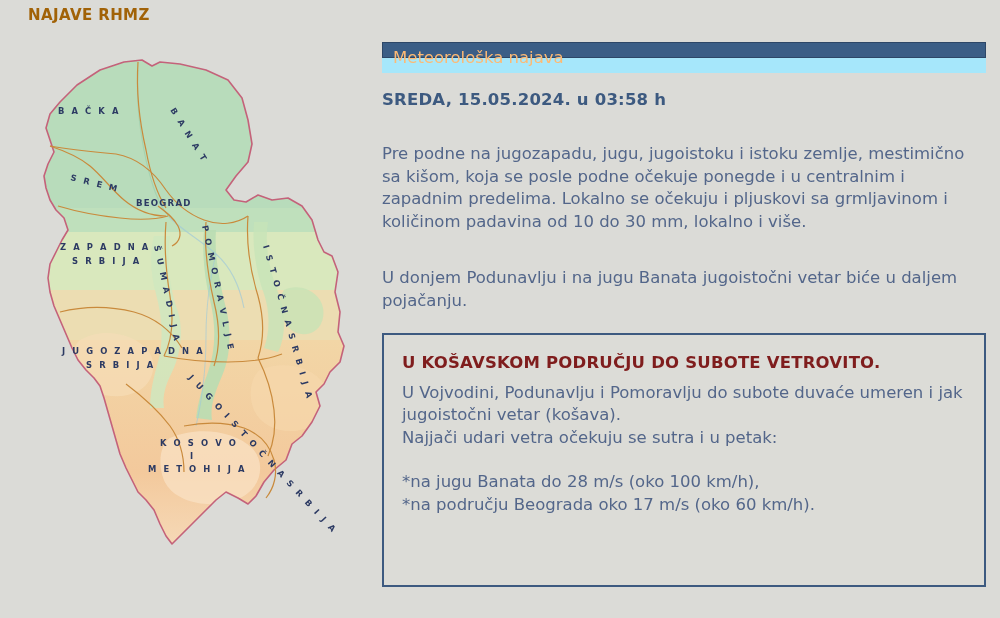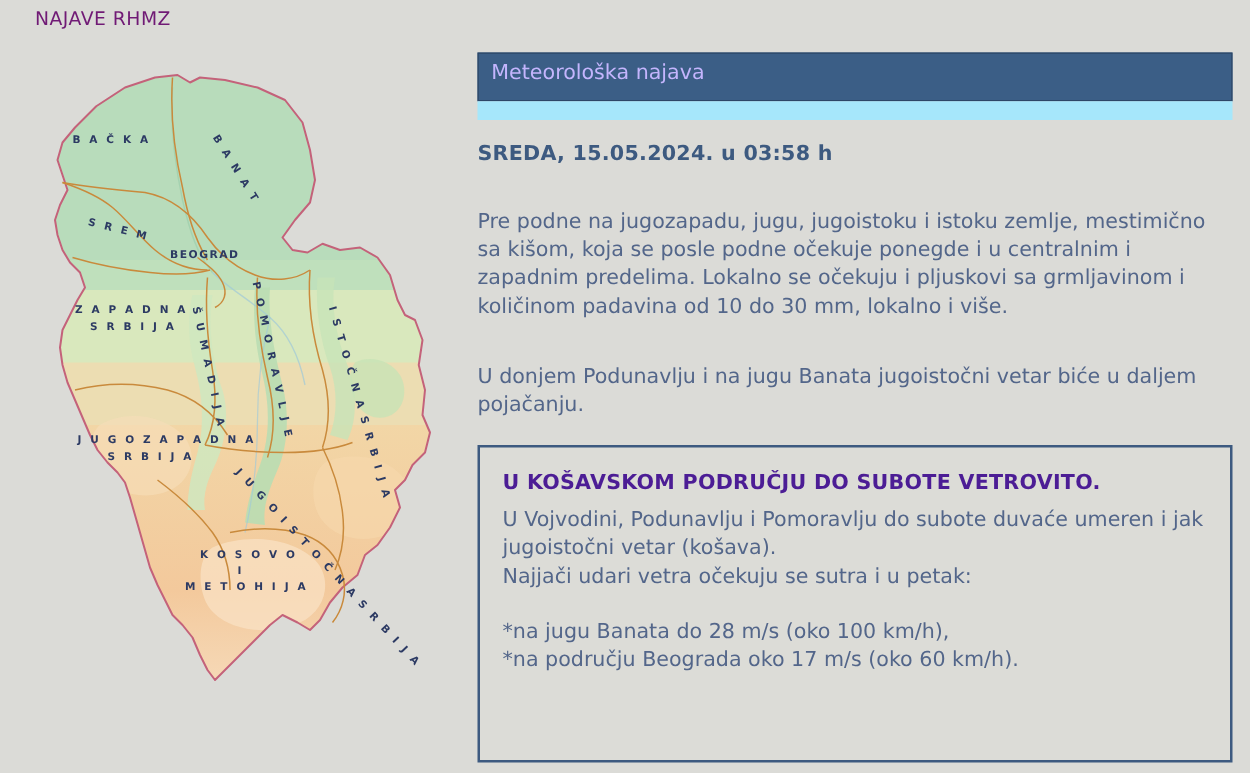--- a/index.html
+++ b/index.html
@@ -14,23 +14,23 @@
     overflow: hidden;
     position: relative;
   }
 
   
   #page-title {
     position: absolute;
     left: 28px;
     top: 6px;
     font-size: 15px;
-    font-weight: normal;
+    font-weight: bold;
     letter-spacing: 0.4px;
-    color: #701a75;
+    color: #a16207;
     font-family: "DejaVu Sans", sans-serif;
   }
 
   
   #map-panel {
     position: absolute;
     left: 20px;
     top: 40px;
     width: 345px;
     height: 540px;
@@ -49,25 +49,25 @@
   
   #bulletin {
     position: absolute;
     left: 382px;
     top: 42px;
     width: 604px;
   }
   #bulletin-titlebar {
     background: #3b5e86;
     border: 1px solid #2d4767;
-    height: 39px;
+    height: 16px;
     line-height: 29px;
     padding: 0 0 0 10px;
     box-sizing: border-box;
-    color: #c4b5fd;
+    color: #fdba74;
     font-size: 16.5px;
     font-family: "DejaVu Sans", sans-serif;
   }
   #bulletin-accentbar {
     background: #a6e7fb;
     height: 15px;
     width: 604px;
   }
 
   #bulletin-date {
@@ -91,21 +91,21 @@
     border: 2px solid #3d5a80;
     background: #dcdcd7;
     padding: 17px 16px 16px 18px;
     box-sizing: border-box;
     width: 604px;
     height: 254px;
   }
   #warning-heading {
     font-size: 16.5px;
     font-weight: bold;
-    color: #4c1d95;
+    color: #7f1d1d;
     line-height: 1.33;
     letter-spacing: 0.2px;
   }
   #warning-body {
     margin-top: 8px;
     font-size: 16.5px;
     line-height: 1.37;
     color: #53668a;
   }
   #warning-gusts {

